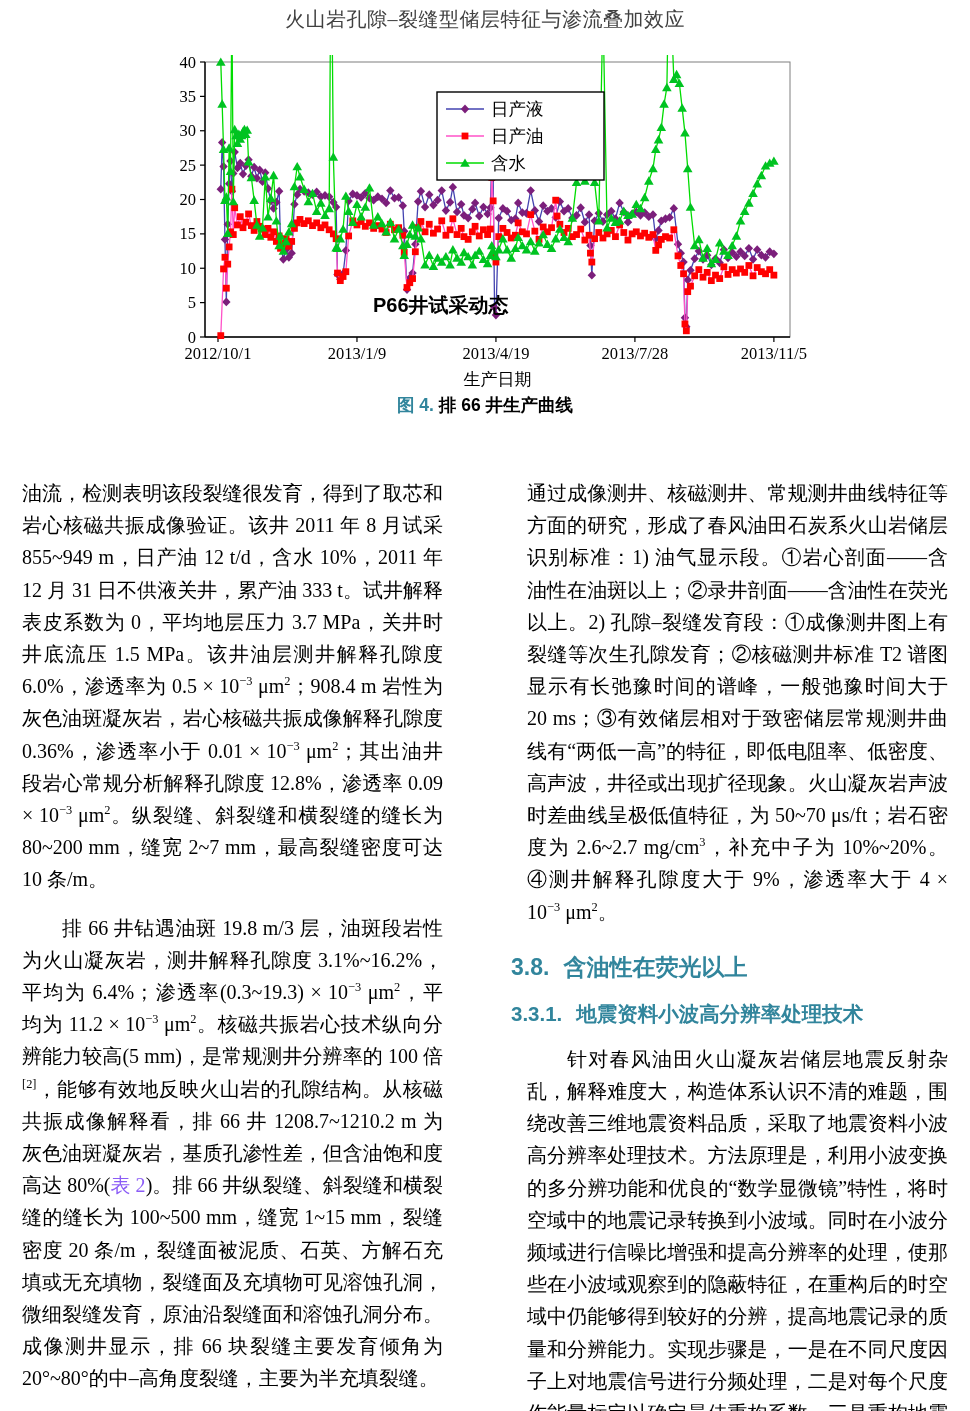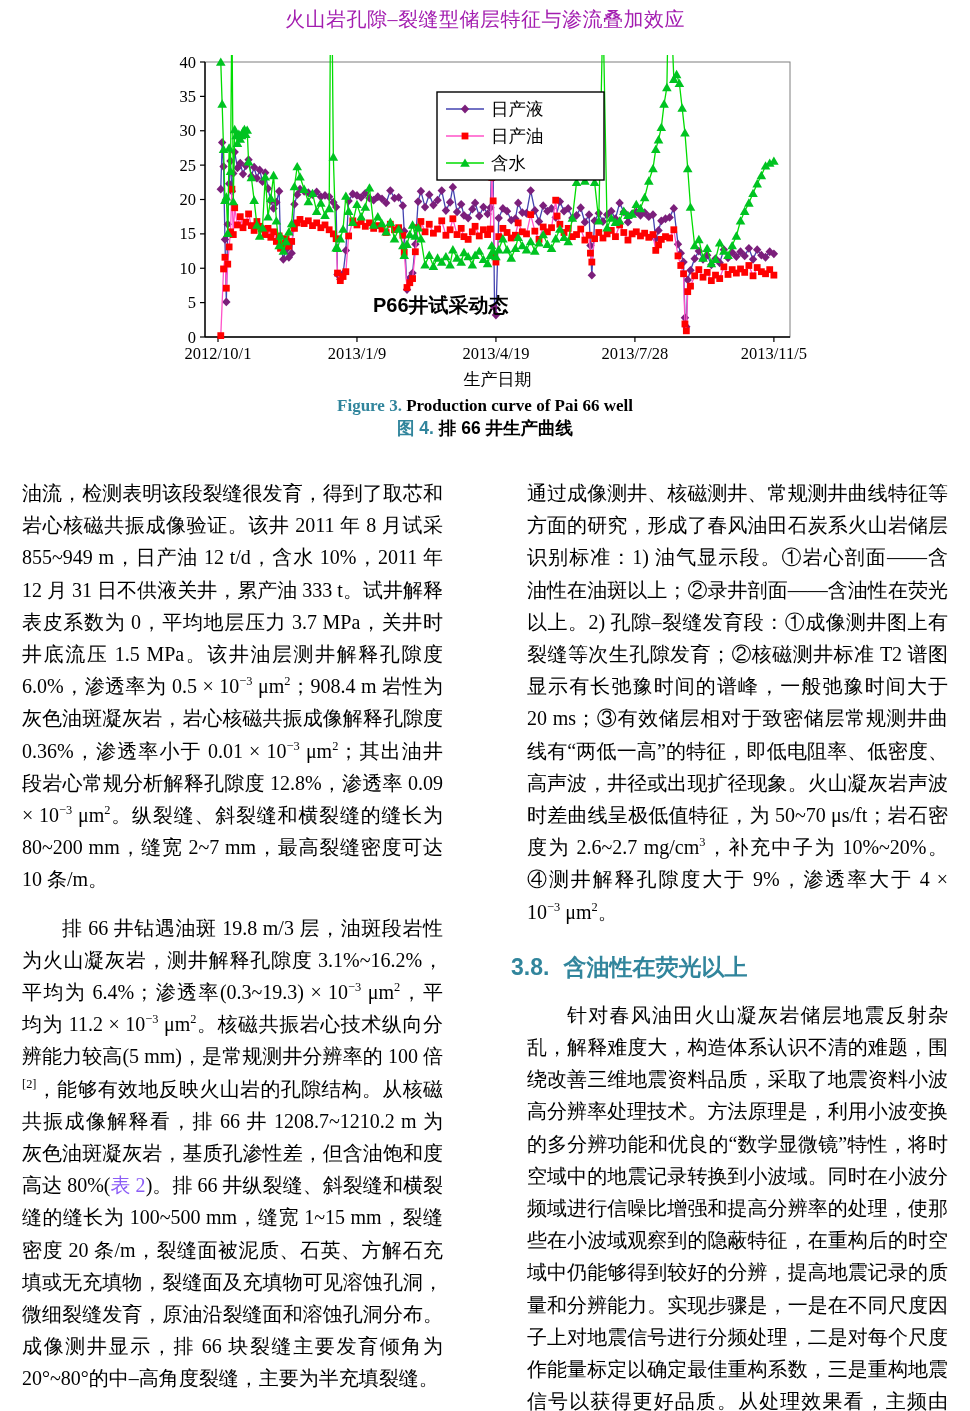--- a/index.html
+++ b/index.html
@@ -1,19 +1,19 @@
 <!DOCTYPE html>
 <html><head>
 <meta charset="utf-8">
 <style>
   html,body{margin:0;padding:0;background:#ffffff;}
   #page{position:relative;width:970px;height:1411px;background:#fff;overflow:hidden;
         font-family:"Liberation Serif",serif;color:#000;}
   #running-head{position:absolute;top:6px;left:0;width:970px;text-align:center;
-        font-size:20px;color:#a21caf;letter-spacing:.5px;}
+        font-size:20px;color:#404040;letter-spacing:.5px;}
   #chart-wrap{position:absolute;left:160px;top:55px;width:650px;height:335px;}
   #figure-caption{position:absolute;left:0;top:394px;width:970px;text-align:center;
         font-size:17px;font-weight:bold;line-height:23px;}
   .cap-label{color:#31859c;}
   .cap-line2{font-family:"Liberation Sans",sans-serif;font-size:17.5px;}
   .col{position:absolute;top:461px;width:453px;font-size:20px;line-height:32.2px;
         text-align:justify;}
   #col-left{left:6px;}
   #col-right{left:511px;}
   .para{margin:16px;}
@@ -575,34 +575,34 @@
         <text x="331" y="87" font-size="17.5">日产油</text>
         <line x1="286" y1="108" x2="324" y2="108" stroke="#00dd00" stroke-width="1.6"></line>
         <path d="M 305 103.4 L 309.8 111.8 L 300.2 111.8 Z" fill="#00c321"></path>
         <text x="331" y="114" font-size="17.5">含水</text>
         <text x="213" y="257" class="chart-annot">P66井试采动态</text>
         <text x="337.5" y="330" text-anchor="middle" font-size="17">生产日期</text>
       </svg>
   </div>
 
   <div id="figure-caption">
-    <div><span class="cap-label">Figure 3. </span><span>Production curve of Pai 66 well</span></div>
     <div class="cap-line2"><span class="cap-label">图 4.  </span><span>排 66 井生产曲线</span></div>
   </div>
 
   <div id="col-left" class="col">
     <p class="para"><span>油流，检测表明该段裂缝很发育，得到了取芯和岩心核磁共振成像验证。该井 2011 年 8 月试采 855~949 m，日产油 12 t/d，含水 10%，2011 年 12 月 31 日不供液关井，累产油 333 t。试井解释表皮系数为 0，平均地层压力 3.7 MPa，关井时井底流压 1.5 MPa。该井油层测井解释孔隙度 6.0%，渗透率为 0.5 × 10</span><sup>−3</sup><span> μm</span><sup>2</sup><span>；908.4 m 岩性为灰色油斑凝灰岩，岩心核磁共振成像解释孔隙度 0.36%，渗透率小于 0.01 × 10</span><sup>−3</sup><span> μm</span><sup>2</sup><span>；其出油井段岩心常规分析解释孔隙度 12.8%，渗透率 0.09 × 10</span><sup>−3</sup><span> μm</span><sup>2</sup><span>。纵裂缝、斜裂缝和横裂缝的缝长为 80~200 mm，缝宽 2~7 mm，最高裂缝密度可达 10 条/m。</span></p>
     <p class="para indent"><span>排 66 井钻遇油斑 19.8 m/3 层，油斑段岩性为火山凝灰岩，测井解释孔隙度 3.1%~16.2%，平均为 6.4%；渗透率(0.3~19.3) × 10</span><sup>−3</sup><span> μm</span><sup>2</sup><span>，平均为 11.2 × 10</span><sup>−3</sup><span> μm</span><sup>2</sup><span>。核磁共振岩心技术纵向分辨能力较高(5 mm)，是常规测井分辨率的 100 倍</span><sup>[2]</sup><span>，能够有效地反映火山岩的孔隙结构。从核磁共振成像解释看，排 66 井 1208.7~1210.2 m 为灰色油斑凝灰岩，基质孔渗性差，但含油饱和度高达 80%(</span><span class="link">表 2</span><span>)。排 66 井纵裂缝、斜裂缝和横裂缝的缝长为 100~500 mm，缝宽 1~15 mm，裂缝密度 20 条/m，裂缝面被泥质、石英、方解石充填或无充填物，裂缝面及充填物可见溶蚀孔洞，微细裂缝发育，原油沿裂缝面和溶蚀孔洞分布。成像测井显示，排 66 块裂缝主要发育倾角为 20°~80°的中–高角度裂缝，主要为半充填裂缝。</span></p>
     <h2 class="h2"><span class="hnum">3.2.</span><span>优质储层识别标准</span></h2>
     <p class="para indent"><span>在岩心、录井、荧光薄片含油性显示的基础上，</span></p>
   </div>
 
   <div id="col-right" class="col">
     <p class="para"><span>通过成像测井、核磁测井、常规测井曲线特征等方面的研究，形成了春风油田石炭系火山岩储层识别标准：1) 油气显示段。①岩心剖面——含油性在油斑以上；②录井剖面——含油性在荧光以上。2) 孔隙–裂缝发育段：①成像测井图上有裂缝等次生孔隙发育；②核磁测井标准 T2 谱图显示有长弛豫时间的谱峰，一般弛豫时间大于 20 ms；③有效储层相对于致密储层常规测井曲线有“两低一高”的特征，即低电阻率、低密度、高声波，井径或出现扩径现象。火山凝灰岩声波时差曲线呈极低值特征，为 50~70 μs/ft；岩石密度为 2.6~2.7 mg/cm</span><sup>3</sup><span>，补充中子为 10%~20%。④测井解释孔隙度大于 9%，渗透率大于 4 × 10</span><sup>−3</sup><span> μm</span><sup>2</sup><span>。</span></p>
     <h2 class="h2"><span class="hnum">3.8.</span><span>含油性在荧光以上</span></h2>
+    <h3 class="h3"><span class="hnum">3.3.1.</span><span>地震资料小波高分辨率处理技术</span></h3>
     <p class="para indent"><span>针对春风油田火山凝灰岩储层地震反射杂乱，解释难度大，构造体系认识不清的难题，围绕改善三维地震资料品质，采取了地震资料小波高分辨率处理技术。方法原理是，利用小波变换的多分辨功能和优良的“数学显微镜”特性，将时空域中的地震记录转换到小波域。同时在小波分频域进行信噪比增强和提高分辨率的处理，使那些在小波域观察到的隐蔽特征，在重构后的时空域中仍能够得到较好的分辨，提高地震记录的质量和分辨能力。实现步骤是，一是在不同尺度因子上对地震信号进行分频处理，二是对每个尺度作能量标定以确定最佳重构系数，三是重构地震信号以获得更好品质。从处理效果看，主频由 40 Hz 提高到了 50 Hz，噪音被压制、连续性增强、同相轴关</span></p>
   </div>
 
   <div id="footer">
     <span id="open-access">OPEN ACCESS</span>
     <span id="page-number">25</span>
   </div>
 
 </div>
 

